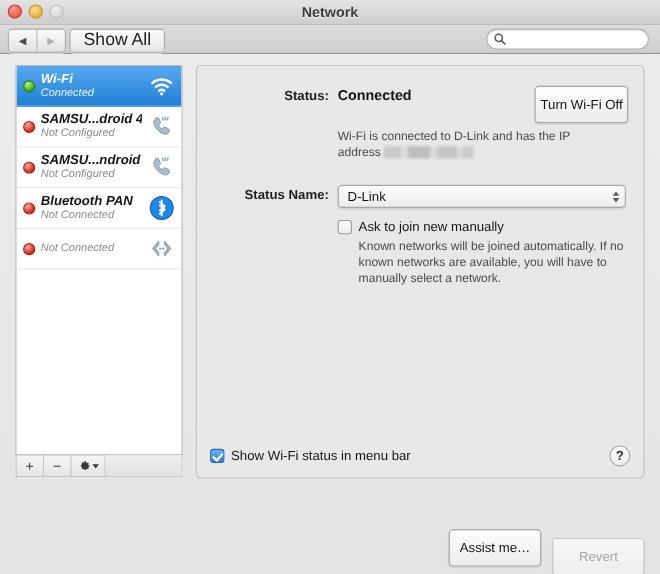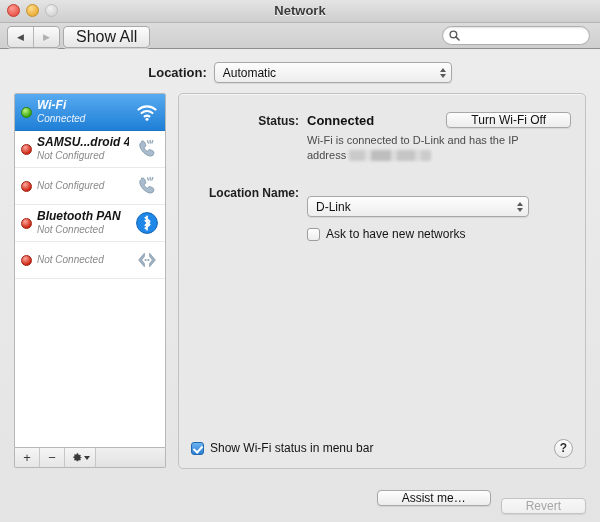--- a/index.html
+++ b/index.html
@@ -103,33 +103,33 @@
   .panel{flex:1 1 auto;height:376px;box-sizing:border-box;
     background:#e8e8e8;border:1px solid #c2c2c2;border-radius:5px;
     box-shadow:inset 0 1px 0 #f4f4f4;position:relative;}
 
   .frow{display:flex;align-items:flex-start;margin:18px 14px 0 0;}
   .flabel{width:120px;text-align:right;font-size:12px;font-weight:bold;
     color:#1e1e1e;padding-right:8px;padding-top:2px;flex:0 0 auto;}
   .fval{flex:1 1 auto;}
   .statusval{font-size:13px;font-weight:bold;color:#111;padding-top:1px;}
   .statusrow{display:flex;align-items:flex-start;}
-  .btn{height:16px;box-sizing:border-box;padding:0 24px;
+  .btn{height:34px;box-sizing:border-box;padding:0 4px;
     display:inline-flex;align-items:center;justify-content:center;
     font-size:12px;color:#111;border:1px solid #a7a7a7;border-radius:4px;
     background:linear-gradient(#fdfdfd,#ececec);box-shadow:0 1px 1px rgba(0,0,0,.08);
     white-space:nowrap;text-align:center;}
   .btn.disabled{color:#a6a6a6;background:linear-gradient(#f7f7f7,#efefef);border-color:#c3c3c3;margin-top:16px;}
   .helptext{font-size:11px;color:#4a4a4a;line-height:1.32;margin-top:5px;max-width:250px;}
   .redacted{display:inline-block;vertical-align:-2px;width:82px;height:11px;
     background:
       linear-gradient(90deg,#c9c9c9 0 16px,#dedede 16px 22px,#bcbcbc 22px 42px,
       #dcdcdc 42px 48px,#c4c4c4 48px 66px,#dadada 66px 72px,#cacaca 72px 82px);
     filter:blur(1.4px);opacity:.95;border-radius:1px;}
-  #netname-popup{width:222px;margin-top:12px;}
+  #netname-popup{width:262px;}
   .cbrow{display:flex;align-items:flex-start;gap:6px;}
   .cbox{width:13px;height:13px;box-sizing:border-box;border-radius:3px;flex:0 0 auto;
     border:1px solid #9d9d9d;background:linear-gradient(#fff,#ededed);margin-top:1px;}
   .cbox.checked{background:linear-gradient(#6cb3ef,#2b7fd4);border-color:#2069b0;
     position:relative;}
   .cbox.checked:after{content:"";position:absolute;left:3px;top:1px;width:4px;height:7px;
     border:solid #fff;border-width:0 2px 2px 0;transform:rotate(42deg);}
   .cblabel{font-size:12px;color:#141414;}
 
   .panelfoot{position:absolute;left:0;right:0;bottom:0;height:40px;
@@ -168,30 +168,20 @@
     <div class="showall">Show All</div>
     <div class="searchbox">
       <svg width="11" height="11" viewBox="0 0 11 11">
         <circle cx="4.4" cy="4.4" r="3.3" fill="none" stroke="#5a5a5a" stroke-width="1.4"></circle>
         <line x1="6.9" y1="6.9" x2="10" y2="10" stroke="#5a5a5a" stroke-width="1.6" stroke-linecap="round"></line>
       </svg>
       <input type="text" placeholder="" style="">
     </div>
   </div>
 
-  <div class="locrow">
-    <div class="loclabel">Location:</div>
-    <div class="popup" id="location-popup">
-      <span>Automatic</span>
-      <span class="arrows">
-          <i class="up"></i>
-          <i class="dn"></i>
-        </span>
-    </div>
-  </div>
 
   <div class="content">
 
     <div class="sidebar">
       <div class="listbox" id="service-list">
           <div class="svc selected">
             <div class="statusdot green"></div>
             <div class="txt">
               <div class="name">Wi-Fi</div>
               <div class="state">Connected</div>
@@ -220,20 +210,21 @@
                   <path d="M15.2 3.4v2.6"></path>
                   <path d="M17.8 3.6l-.9 2.4"></path>
                   <path d="M12.6 3.8l.7 2.3"></path>
                 </g>
               </svg>
             </div>
           </div>
           <div class="svc">
             <div class="statusdot red"></div>
             <div class="txt">
+              <div class="name">SAMSU...ndroid</div>
               <div class="state">Not Configured</div>
             </div>
             <div class="svcicon">
               <svg width="24" height="24" viewBox="0 0 24 24">
                 <path fill="#a8bccd" stroke="#7d93a6" stroke-width=".8" d="M6.5 4.2c1.6-.6 2.8.2 3.3 1.4l.9 2.1c.4.9.1 1.6-.7 2.1l-1 .6c.5 1.6 1.9 3.2 3.5 4l.6-1c.5-.8 1.2-1.1 2.1-.7l2.1.9c1.2.5 2 1.7 1.4 3.3-.6 1.6-2.4 2.5-4.3 2-4.2-1.1-8.4-5.3-9.5-9.5-.5-1.9.4-3.7 1.6-4.2z"></path>
                 <g stroke="#8fa3b5" stroke-width="1.3" stroke-linecap="round" fill="none">
                   <path d="M15.2 3.4v2.6"></path>
                   <path d="M17.8 3.6l-.9 2.4"></path>
                   <path d="M12.6 3.8l.7 2.3"></path>
                 </g>
@@ -295,33 +286,34 @@
           </div>
           <div class="helptext">
             <span>Wi-Fi is connected to D-Link and has the IP</span>
             <span>address</span>
             <span class="redacted"></span>
           </div>
         </div>
       </div>
 
       <div class="frow" style="margin-top:22px;">
-        <div class="flabel">Location Name:</div>
+        <div class="flabel">Status Name:</div>
         <div class="fval">
           <div class="popup" id="netname-popup">
             <span>D-Link</span>
             <span class="arrows">
                 <i class="up"></i>
                 <i class="dn"></i>
               </span>
           </div>
           <div class="cbrow" style="margin-top:10px;">
             <div class="cbox" id="ask-join-cbox"></div>
-            <div class="cblabel">Ask to have new networks</div>
-          </div>
+            <div class="cblabel">Ask to join new manually</div>
+          </div>
+          <div class="helptext" style="margin-left:19px;margin-top:4px;">Known networks will be joined automatically. If no known networks are available, you will have to manually select a network.</div>
         </div>
       </div>
 
       <div class="panelfoot">
         <div class="cbrow">
           <div class="cbox checked" id="show-status-cbox"></div>
           <div class="cblabel">Show Wi-Fi status in menu bar</div>
         </div>
         <div class="spacer"></div>
         <div class="helpbtn">?</div>

